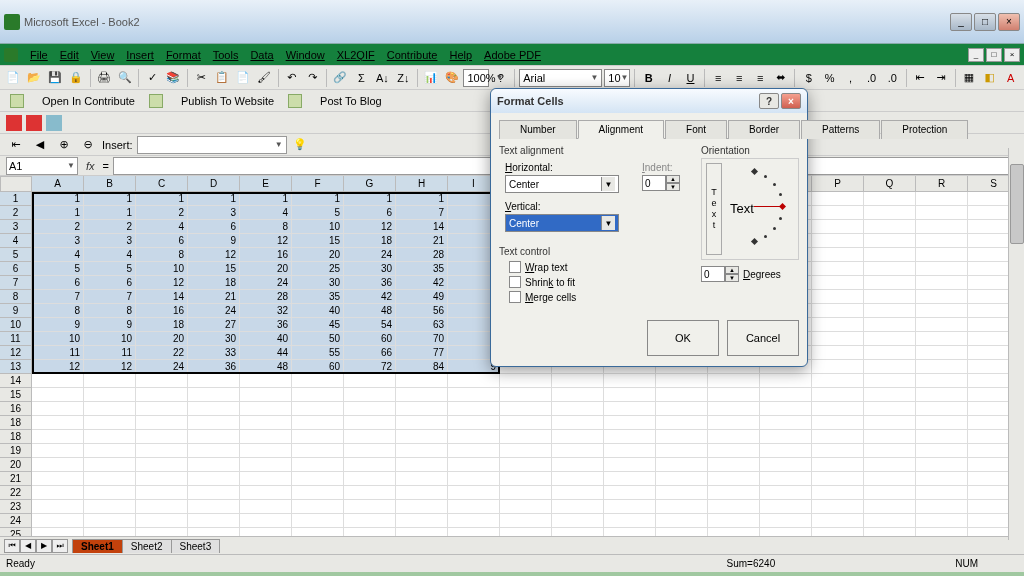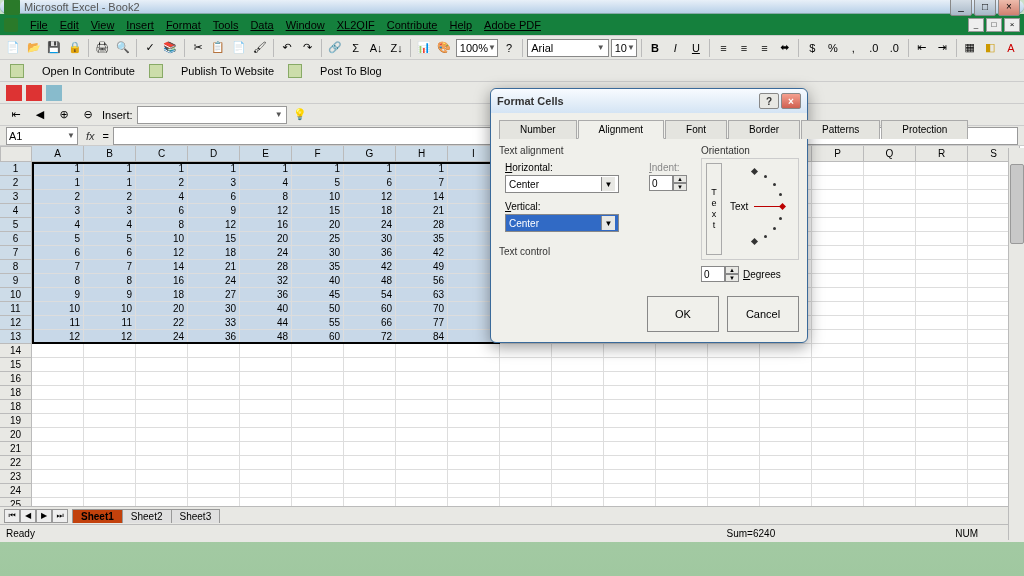--- a/index.html
+++ b/index.html
@@ -1,33 +1,33 @@
 <!DOCTYPE html>
 <html><head>
 <meta charset="utf-8">
 <style>
 * { box-sizing: border-box; margin: 0; padding: 0; font-family: Tahoma, Arial, sans-serif; }
 body { width: 1024px; height: 576px; overflow: hidden; background: linear-gradient(to bottom, #c8e0c8, #a0c8a0); position: relative; }
-.titlebar { height: 14px; background: linear-gradient(to bottom, #e8f0f8, #b8d0e8); display: flex; align-items: center; padding: 0 4px; font-size: 11px; border-bottom: 1px solid #8aa; border-radius: 7px; }
+.titlebar { height: 44px; background: linear-gradient(to bottom, #e8f0f8, #b8d0e8); display: flex; align-items: center; padding: 0 4px; font-size: 11px; border-bottom: 1px solid #8aa; }
 .titlebar .app-icon { width: 16px; height: 16px; background: #2a7a2a; margin-right: 4px; border-radius: 2px; }
 .titlebar .title { flex: 1; color: #555; }
 .titlebar .win-controls { display: flex; gap: 2px; }
 .titlebar .win-btn { width: 22px; height: 18px; background: linear-gradient(to bottom, #d8e0e8, #a8b8c8); border: 1px solid #888; border-radius: 2px; display: flex; align-items: center; justify-content: center; font-size: 10px; cursor: pointer; }
 .titlebar .win-btn.close { background: linear-gradient(to bottom, #f0c0b0, #d08070); }
 .menubar { height: 22px; background: #15803d; display: flex; align-items: center; padding: 0 4px; font-size: 11px; border-bottom: 1px solid #ccc; }
 .menubar .app-icon-sm { width: 14px; height: 14px; background: #2a7a2a; margin-right: 6px; border-radius: 2px; }
 .menubar .menu-item { padding: 2px 6px; cursor: pointer; }
 .menubar .menu-item u { text-decoration: underline; }
 .menubar .mdi-controls { margin-left: auto; display: flex; gap: 2px; }
 .menubar .mdi-btn { width: 16px; height: 14px; border: 1px solid #999; background: #eee; font-size: 8px; display: flex; align-items: center; justify-content: center; cursor: pointer; }
 .toolbar { height: 24px; background: #e8e8e4; display: flex; align-items: center; padding: 0 4px; gap: 2px; border-bottom: 1px solid #ccc; font-size: 11px; }
 .tbtn { width: 20px; height: 20px; border: 1px solid transparent; display: flex; align-items: center; justify-content: center; cursor: pointer; font-size: 11px; }
 .tsep { width: 1px; height: 18px; background: #bbb; margin: 0 2px; }
 .zoom-box, .font-box, .size-box { height: 18px; border: 1px solid #888; background: #fff; padding: 0 3px; font-size: 11px; display: flex; align-items: center; }
-.font-box { width: 88px; } .size-box { width: 26px; } .zoom-box { width: 42px; }
+.font-box { width: 88px; } .size-box { width: 26px; } .zoom-box { width: 26px; }
 .dropdown-arrow { margin-left: auto; font-size: 8px; color: #555; }
 .toolbar2 { height: 22px; background: #e8e8e4; display: flex; align-items: center; padding: 0 6px; gap: 6px; border-bottom: 1px solid #ccc; font-size: 11px; }
 .tb2-btn { display: flex; align-items: center; gap: 18px; cursor: pointer; padding: 1px 4px; }
 .tb2-icon { width: 14px; height: 14px; background: #cda; border: 1px solid #8a6; }
 .toolbar3 { height: 22px; background: #e8e8e4; display: flex; align-items: center; padding: 0 6px; gap: 4px; border-bottom: 1px solid #ccc; }
 .tb3-icon { width: 16px; height: 16px; cursor: pointer; }
 .insert-bar { height: 22px; background: #e8e8e4; display: flex; align-items: center; padding: 0 6px; gap: 4px; border-bottom: 1px solid #ccc; font-size: 11px; }
 .insert-box { width: 150px; height: 18px; border: 1px solid #999; background: #fff; padding: 0 3px; display: flex; align-items: center; }
 .namebox-row { height: 20px; background: #e8e8e4; display: flex; align-items: center; border-bottom: 1px solid #ccc; font-size: 11px; }
 .name-box { width: 72px; height: 18px; border: 1px solid #999; background: #fff; padding: 0 2px; margin-left: 6px; display: flex; align-items: center; }
@@ -59,37 +59,37 @@
 .dialog { position: absolute; left: 490px; top: 88px; width: 318px; background: #f0f0eb; border: 1px solid #3a6a9a; border-radius: 6px; box-shadow: 0 4px 16px rgba(0,0,0,.4); }
 .dlg-title { height: 24px; background: linear-gradient(to bottom, #f8fbff, #d4e4f4); border-radius: 6px 6px 0 0; display: flex; align-items: center; padding: 0 6px; font-size: 11px; font-weight: bold; color: #333; }
 .dlg-title .dlg-controls { margin-left: auto; display: flex; gap: 2px; }
 .dlg-ctrl { width: 20px; height: 16px; border: 1px solid #888; border-radius: 2px; font-size: 10px; display: flex; align-items: center; justify-content: center; cursor: pointer; background: #e8e8e4; }
 .dlg-ctrl.close { background: linear-gradient(to bottom, #f4a090, #d06050); color: #fff; }
 .dlg-body { padding: 6px 8px 10px; font-size: 11px; }
 .dlg-tabs { display: flex; border-bottom: 1px solid #aaa; margin-bottom: 6px; }
 .dlg-tab { padding: 3px 20px; border: 1px solid #aaa; border-bottom: none; background: #f0f0eb; margin-right: 1px; cursor: pointer; position: relative; top: 1px; font-size: 10px; }
 .dlg-tab.active { background: #f0f0eb; border-bottom: 1px solid #f0f0eb; }
 .dlg-tab.inactive { background: #e4e4df; }
-.dlg-content { display: flex; gap: 8px; }
+.dlg-content { display: flex; gap: 15px; }
 .dlg-left { flex: 1; }
 .dlg-right { width: 98px; }
 .fieldset-label { font-size: 10px; color: #333; margin-bottom: 2px; }
 .combo { width: 114px; height: 18px; border: 1px solid #888; background: #fff; display: flex; align-items: center; padding: 0 3px; font-size: 10px; margin-bottom: 6px; }
 .combo.highlight { background: #316ac5; color: #fff; }
 .combo .arrow { margin-left: auto; width: 14px; height: 14px; background: #e8e8e4; border-left: 1px solid #888; display: flex; align-items: center; justify-content: center; font-size: 8px; color: #000; }
 .spin { display: flex; align-items: center; }
 .spin input { width: 24px; height: 16px; border: 1px solid #888; font-size: 10px; padding: 0 2px; }
 .spin-btns { width: 14px; display: flex; flex-direction: column; }
 .spin-btn { height: 8px; border: 1px solid #888; background: #e8e8e4; font-size: 6px; line-height: 6px; text-align: center; cursor: pointer; }
 .chk { display: flex; align-items: center; gap: 4px; margin-bottom: 3px; font-size: 10px; }
 .chk-box { width: 12px; height: 12px; border: 1px solid #888; background: #fff; }
 .orient-box { border: 1px solid #ccc; height: 102px; display: flex; padding: 4px; gap: 4px; position: relative; }
 .orient-vert { width: 16px; border: 1px solid #aaa; display: flex; flex-direction: column; align-items: center; justify-content: center; font-size: 9px; line-height: 11px; }
 .orient-dial { flex: 1; position: relative; }
-.orient-text { position: absolute; left: 4px; top: 38px; font-size: 10px; }
+.orient-text { position: absolute; left: 4px; top: 38px; font-size: 13px; }
 .orient-diamond { position: absolute; width: 5px; height: 5px; background: #b00; transform: rotate(45deg); }
 .orient-dot { position: absolute; width: 3px; height: 3px; background: #333; border-radius: 50%; }
 .dlg-buttons { display: flex; justify-content: flex-end; gap: 8px; margin-top: 14px; }
 .dlg-btn { width: 72px; height: 36px; border: 1px solid #888; background: #f0f0eb; font-size: 11px; cursor: pointer; }
 .label-row { display: flex; gap: 6px; }
 .label-row > div:first-child { flex: 1; }
 .indent-col { width: 44px; }
 .scroll-right { position: absolute; right: 0; top: 148px; width: 16px; bottom: 36px; background: #e8e8e4; border-left: 1px solid #bbb; }
 .scroll-thumb-v { width: 14px; height: 80px; background: #c8c8c8; border: 1px solid #999; margin: 16px auto 0; border-radius: 2px; }
 </style>
@@ -905,20 +905,34 @@
             </div>
           </div>
         </div>
         <div style="font-size:10px;margin:2px 0 2px 6px"><u>V</u>ertical:</div>
         <div class="combo highlight" style="margin-left:6px">
             <span>Center</span>
             <span class="arrow">▼</span>
           </div>
 
         <div class="fieldset-label" style="margin-top:14px">Text control</div>
+        <div style="margin:4px 0 0 10px">
+          <div class="chk">
+              <div class="chk-box"></div>
+              <span><u>W</u>rap text</span>
+            </div>
+          <div class="chk">
+              <div class="chk-box"></div>
+              <span>Shrin<u>k</u> to fit</span>
+            </div>
+          <div class="chk">
+              <div class="chk-box"></div>
+              <span><u>M</u>erge cells</span>
+            </div>
+        </div>
       </div>
       <div class="dlg-right">
         <div class="fieldset-label">Orientation</div>
         <div class="orient-box">
           <div class="orient-vert">
               <span>T</span>
               <span>e</span>
               <span>x</span>
               <span>t</span>
             </div>

